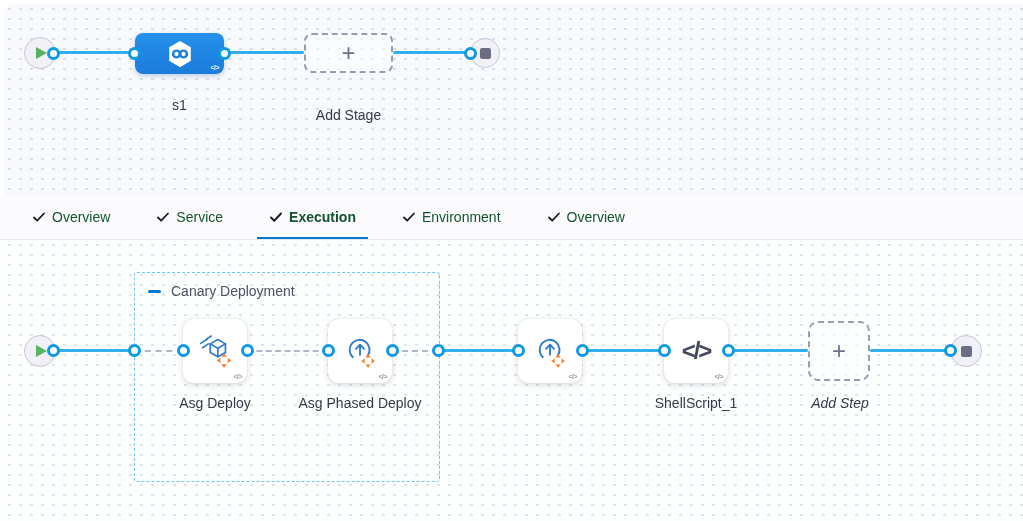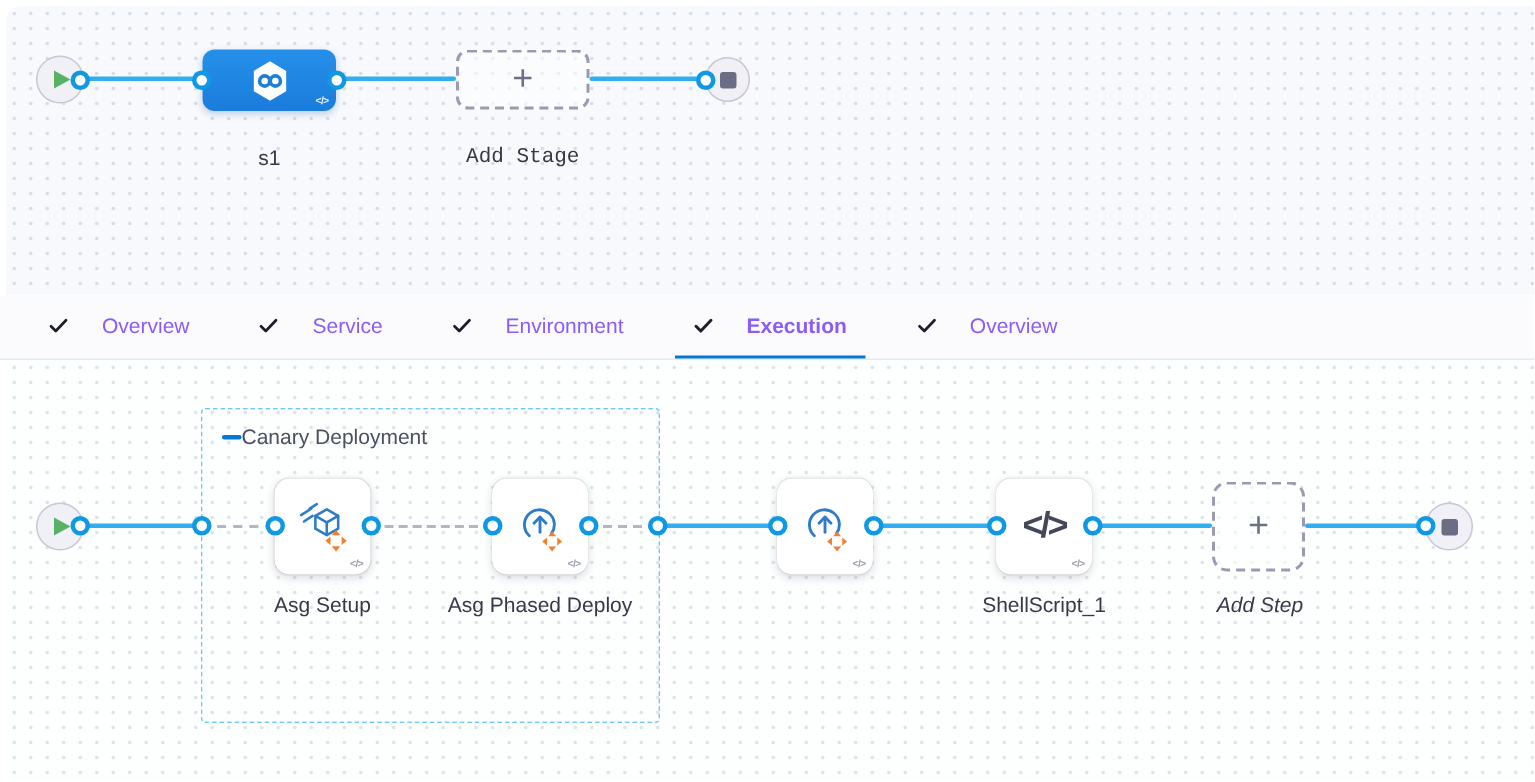--- a/index.html
+++ b/index.html
@@ -15,22 +15,22 @@
   .canvas-bottom { position:absolute; left:0; top:240px; width:1023px; height:281px; }
   .canvas-bottom .surface { position:absolute; inset:0 0 0 4px;
     background-color:#fdfefe;
     background-image: radial-gradient(circle, #d8e6ea 1.1px, transparent 1.4px);
     background-size: 11px 10px; }
 
   
   .tabbar { position:absolute; left:0; top:197px; width:1023px; height:43px;
     background:#fbfbfd; border-bottom:1px solid #e8e9ef; display:flex; align-items:stretch;
     padding-left:20px; z-index:5; }
-  .tab { display:flex; align-items:center; gap:22px; padding:0 12px; margin-right:22px;
-    border-bottom:2px solid transparent; cursor:pointer; font-size:14px; color:#8b5cf6; }
+  .tab { display:flex; align-items:center; gap:6px; padding:0 12px; margin-right:22px;
+    border-bottom:2px solid transparent; cursor:pointer; font-size:14px; color:#14532d; }
   .tab.active { font-weight:700; border-bottom-color:#0278d5; }
   .tab svg { display:block; }
 
   
   .node-circle { position:absolute; width:32px; height:32px; border-radius:50%;
     background:#f0f0f6; border:1px solid #c7c7d6; display:flex; align-items:center; justify-content:center; }
   .play-tri { width:0; height:0; border-left:11px solid #57b263;
     border-top:6px solid transparent; border-bottom:6px solid transparent; margin-left:3px; }
   .stop-sq { width:11px; height:11px; background:#6b6d85; border-radius:2px; }
   .conn { position:absolute; width:13px; height:13px; border-radius:50%;
@@ -48,21 +48,21 @@
   .dashed-add { position:absolute; border:2px dashed #9a9bb3; border-radius:8px;
     background:rgba(255,255,255,.55); display:flex; align-items:center; justify-content:center;
     cursor:pointer; z-index:3; }
   .plus-glyph { font-size:24px; font-weight:300; color:#6e7086; line-height:1; }
   .code-badge { position:absolute; right:5px; bottom:3px; font-size:7px; font-weight:700;
     letter-spacing:-0.5px; color:#9a9bac; }
 
   
   .group-box { position:absolute; left:134px; top:32px; width:306px; height:210px;
     border:1.5px dashed #6fc6ee; border-radius:3px; z-index:1; }
-  .group-head { position:absolute; left:13px; top:10px; display:flex; align-items:center; }
+  .group-head { position:absolute; left:13px; top:10px; display:flex; align-items:center; gap:10px; }
   .collapse-icon { width:13px; height:3px; border-radius:2px; background:#0278d5; cursor:pointer; }
   .group-title { font-size:14px; color:#4d5061; }
 
   .step-card { position:absolute; top:79px; width:64px; height:64px; background:#ffffff;
     border-radius:10px; box-shadow:0 2px 6px rgba(40,41,61,.16), 0 0 1px rgba(40,41,61,.2);
     display:flex; align-items:center; justify-content:center; cursor:pointer; z-index:3; }
   .shell-glyph { font-size:24px; font-weight:700; letter-spacing:-2px; color:#44465a; }
 </style>
 </head>
 <body>
@@ -94,47 +94,47 @@
   <div class="node-circle" style="left:470px; top:38px; width:30px; height:30px;">
     <div class="stop-sq"></div>
   </div>
 
   <div class="conn" style="left:47px;  top:47px;"></div>
   <div class="conn" style="left:128px; top:47px;"></div>
   <div class="conn" style="left:218px; top:47px;"></div>
   <div class="conn" style="left:464px; top:47px;"></div>
 
   <div class="graph-label" style="left:135px; top:95px; width:89px;">s1</div>
-  <div class="graph-label" style="left:304px; top:95px; width:89px;font-family:Liberation Mono, monospace;">Add Stage</div>
+  <div class="graph-label" style="left:304px; top:105px; width:89px;">Add Stage</div>
 </div>
 
 <div class="tabbar">
   <div class="tab">
     <svg width="14" height="14" viewBox="0 0 14 14">
         <path d="M2 7.5l3.2 3.2L12 3.5" stroke="#1d1d2c" stroke-width="1.8" fill="none" stroke-linecap="round" stroke-linejoin="round"></path>
       </svg>
     <span>Overview</span>
   </div>
   <div class="tab">
     <svg width="14" height="14" viewBox="0 0 14 14">
         <path d="M2 7.5l3.2 3.2L12 3.5" stroke="#1d1d2c" stroke-width="1.8" fill="none" stroke-linecap="round" stroke-linejoin="round"></path>
       </svg>
     <span>Service</span>
   </div>
+  <div class="tab active">
+    <svg width="14" height="14" viewBox="0 0 14 14">
+        <path d="M2 7.5l3.2 3.2L12 3.5" stroke="#1d1d2c" stroke-width="2" fill="none" stroke-linecap="round" stroke-linejoin="round"></path>
+      </svg>
+    <span>Execution</span>
+  </div>
   <div class="tab">
     <svg width="14" height="14" viewBox="0 0 14 14">
         <path d="M2 7.5l3.2 3.2L12 3.5" stroke="#1d1d2c" stroke-width="1.8" fill="none" stroke-linecap="round" stroke-linejoin="round"></path>
       </svg>
     <span>Environment</span>
-  </div>
-  <div class="tab active">
-    <svg width="14" height="14" viewBox="0 0 14 14">
-        <path d="M2 7.5l3.2 3.2L12 3.5" stroke="#1d1d2c" stroke-width="2" fill="none" stroke-linecap="round" stroke-linejoin="round"></path>
-      </svg>
-    <span>Execution</span>
   </div>
   <div class="tab">
     <svg width="14" height="14" viewBox="0 0 14 14">
         <path d="M2 7.5l3.2 3.2L12 3.5" stroke="#1d1d2c" stroke-width="1.8" fill="none" stroke-linecap="round" stroke-linejoin="round"></path>
       </svg>
     <span>Overview</span>
   </div>
 </div>
 
 <div class="canvas-bottom">
@@ -234,17 +234,17 @@
   <div class="conn" style="left:241px; top:104px;"></div>
   <div class="conn" style="left:322px; top:104px;"></div>
   <div class="conn" style="left:386px; top:104px;"></div>
   <div class="conn" style="left:432px; top:104px;"></div>
   <div class="conn" style="left:512px; top:104px;"></div>
   <div class="conn" style="left:576px; top:104px;"></div>
   <div class="conn" style="left:658px; top:104px;"></div>
   <div class="conn" style="left:722px; top:104px;"></div>
   <div class="conn" style="left:944px; top:104px;"></div>
 
-  <div class="graph-label" style="left:150px; top:153px; width:130px;">Asg Setup</div>
+  <div class="graph-label" style="left:150px; top:153px; width:130px;">Asg Deploy</div>
   <div class="graph-label" style="left:295px; top:153px; width:130px;">Asg Phased Deploy</div>
   <div class="graph-label" style="left:631px; top:153px; width:130px;">ShellScript_1</div>
   <div class="graph-label" style="left:775px; top:153px; width:130px;font-style:italic;">Add Step</div>
 </div>
 
 </body></html>

